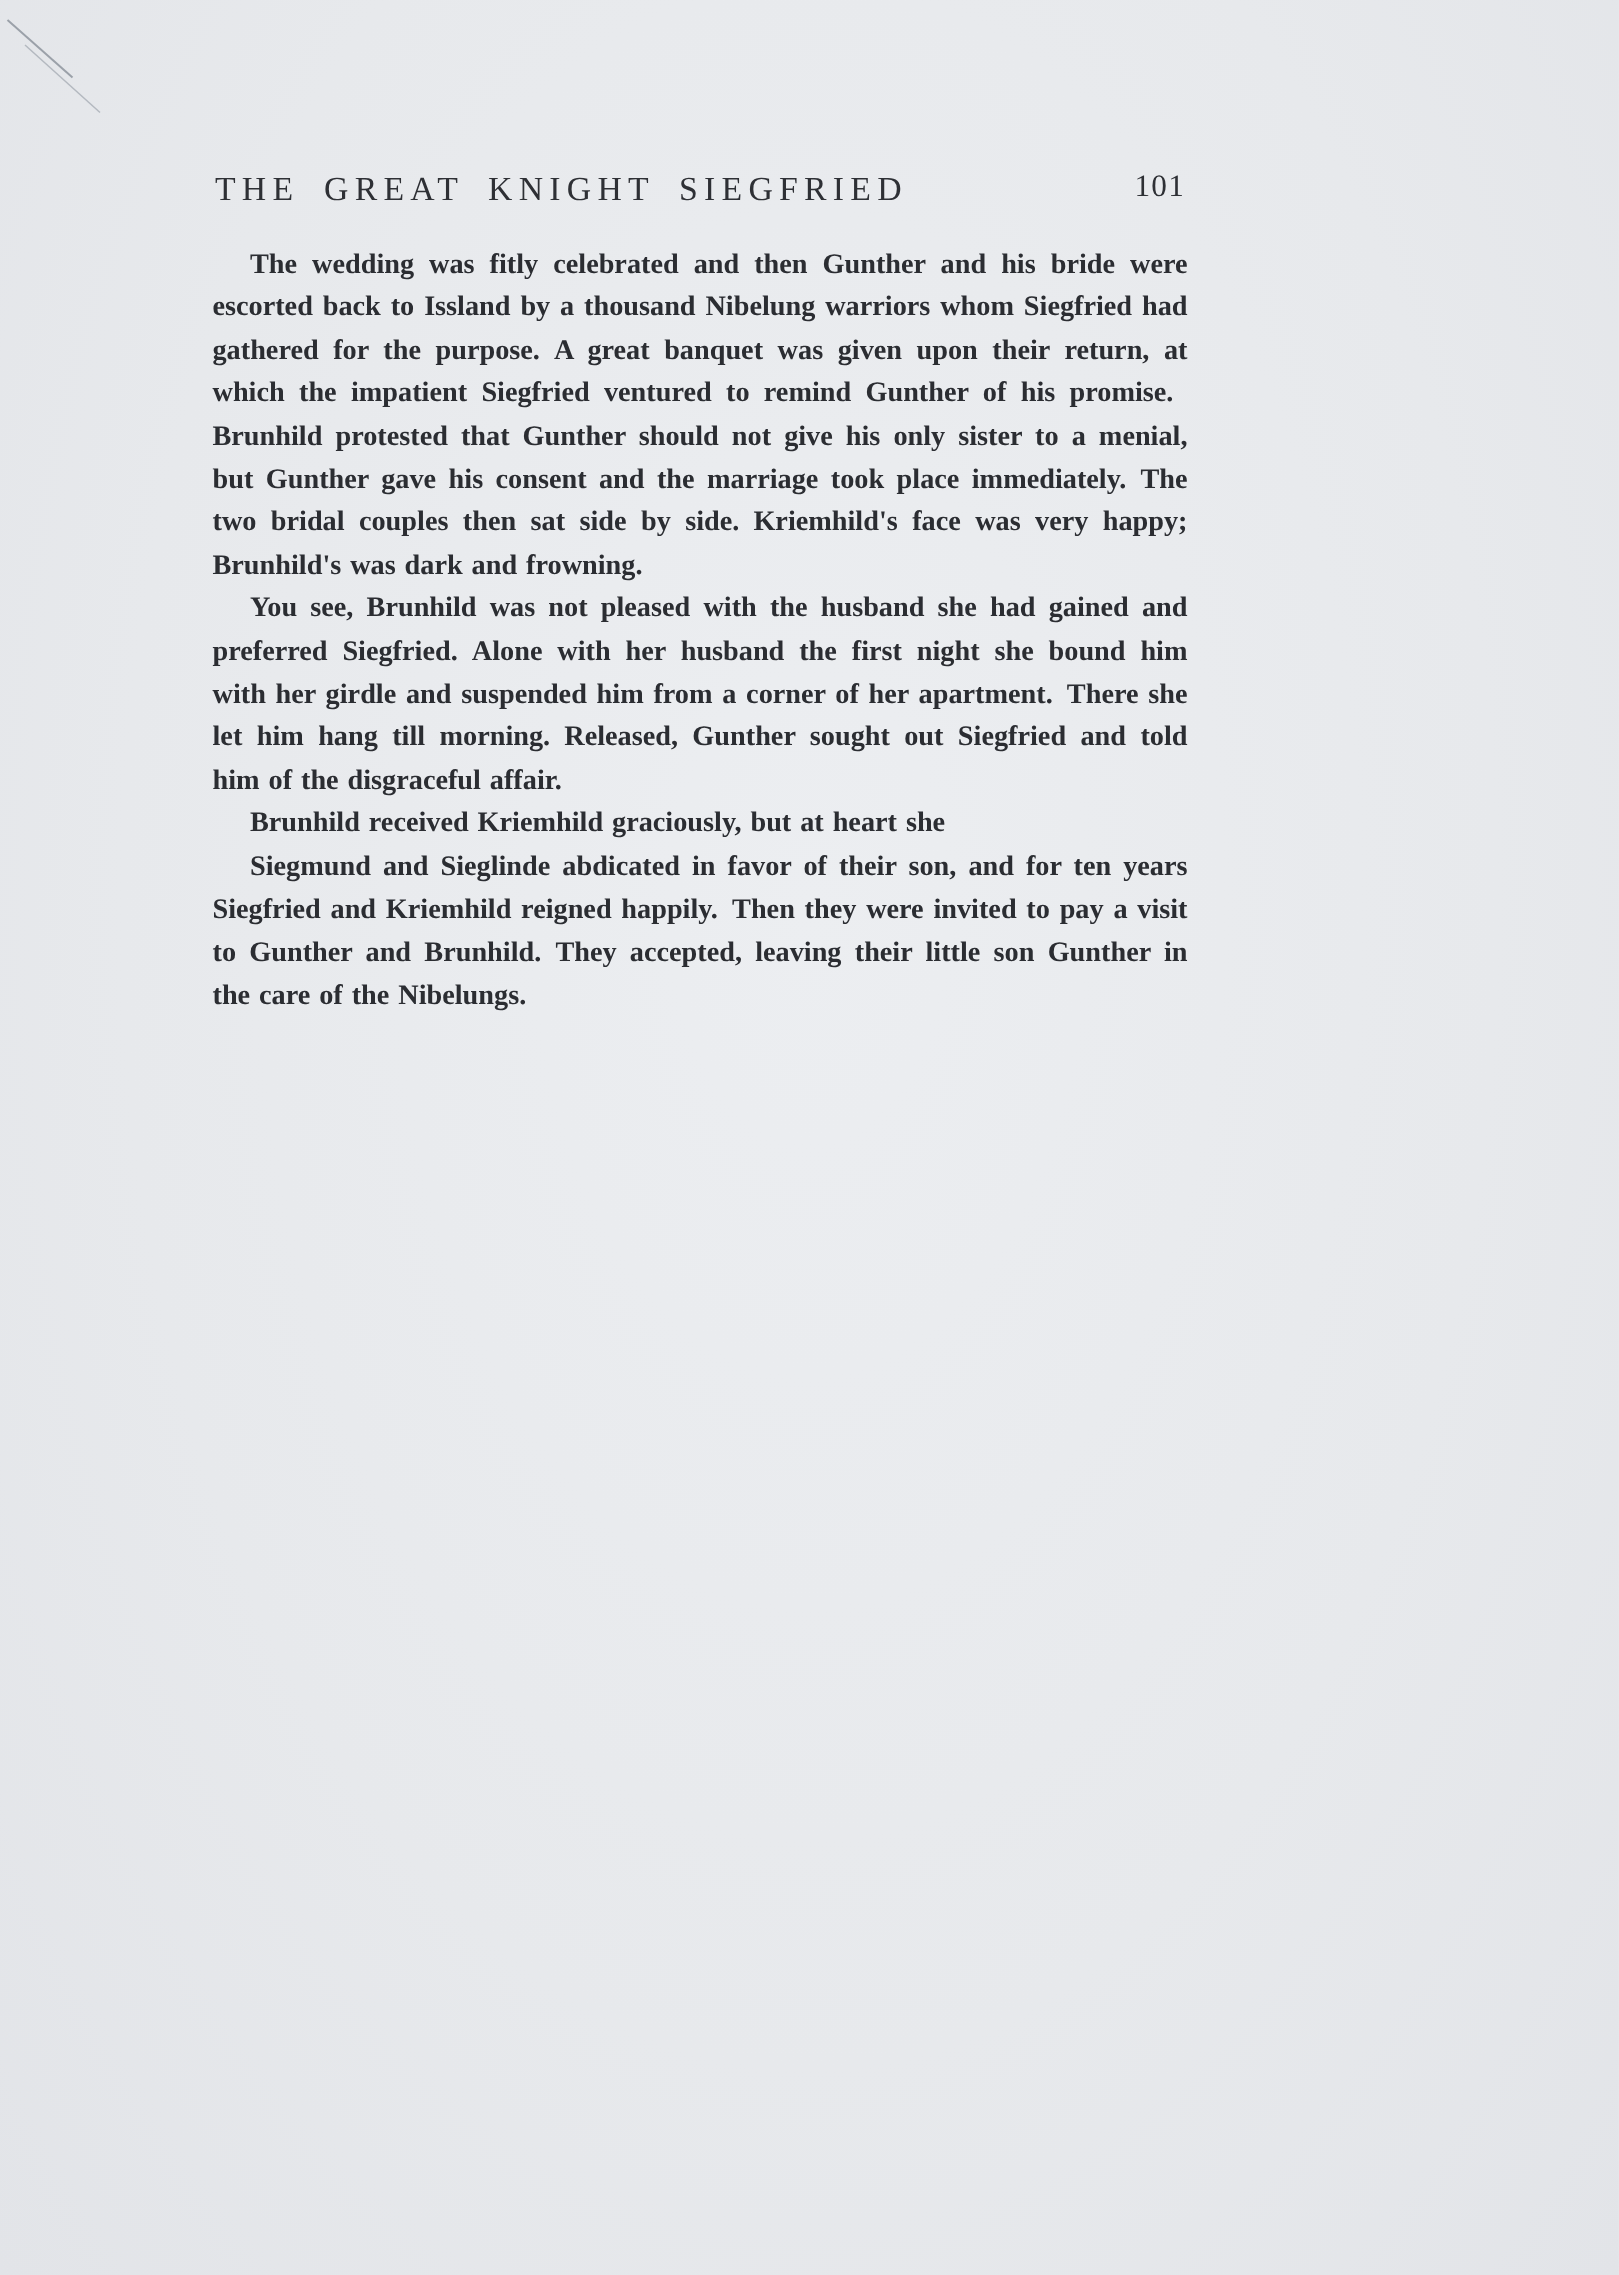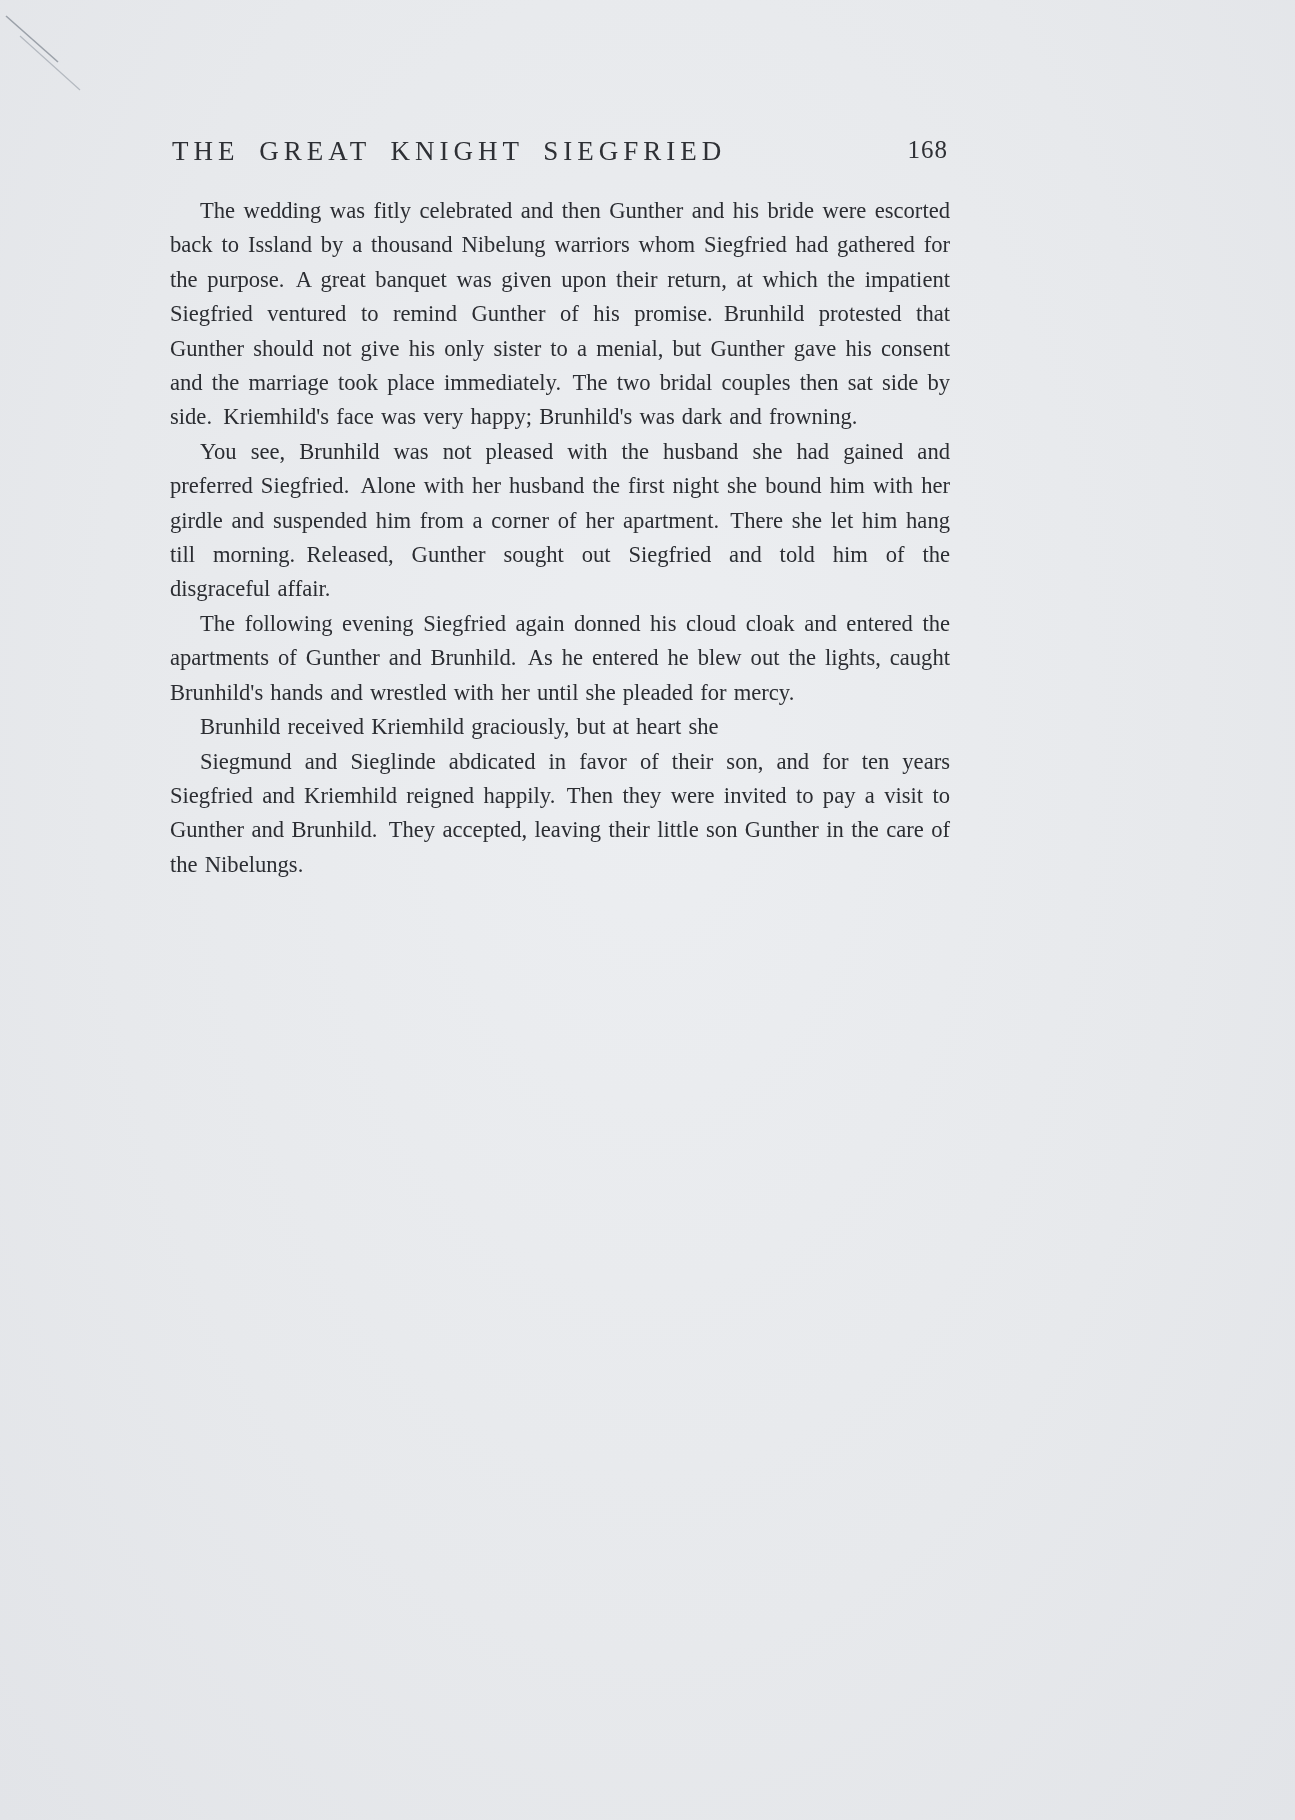--- a/index.html
+++ b/index.html
@@ -49,44 +49,44 @@
     color: #2e3035;
   }
   .text-block {
     position: absolute;
     top: 194px;
     left: 170px;
     width: 780px;
     font-size: 22.6px;
     line-height: 34.4px;
     text-align: justify;
+    font-weight: bold;
   }
   .text-block p {
     margin: 0;
     padding: 0;
     text-indent: 30px;
     word-spacing: 1.5px;
   }
 </style>
 </head>
 <body>
 
 <div class="page">
 
   <svg class="scan-artifact" width="120" height="120" viewBox="0 0 120 120">
     <line x1="6" y1="16" x2="58" y2="62" stroke="#9ba1a9" stroke-width="1.6"></line>
     <line x1="20" y1="36" x2="80" y2="90" stroke="#b4b9c0" stroke-width="1.2"></line>
   </svg>
 
   <div class="header">
     <div class="title">THE GREAT KNIGHT SIEGFRIED</div>
-    <div class="page-number">168</div>
+    <div class="page-number">101</div>
   </div>
 
   <div class="text-block">
     <p>The wedding was fitly celebrated and then Gunther and his bride were escorted back to Issland by a thousand Nibelung warriors whom Siegfried had gathered for the purpose. A great banquet was given upon their return, at which the impatient Siegfried ventured to remind Gunther of his promise. Brunhild protested that Gunther should not give his only sister to a menial, but Gunther gave his consent and the marriage took place immediately. The two bridal couples then sat side by side. Kriemhild's face was very happy; Brunhild's was dark and frowning.</p>
     <p>You see, Brunhild was not pleased with the husband she had gained and preferred Siegfried. Alone with her husband the first night she bound him with her girdle and suspended him from a corner of her apartment. There she let him hang till morning. Released, Gunther sought out Siegfried and told him of the disgraceful affair.</p>
-    <p>The following evening Siegfried again donned his cloud cloak and entered the apartments of Gunther and Brunhild. As he entered he blew out the lights, caught Brunhild's hands and wrestled with her until she pleaded for mercy.</p>
     <p>Brunhild received Kriemhild graciously, but at heart she</p>
     <p>Siegmund and Sieglinde abdicated in favor of their son, and for ten years Siegfried and Kriemhild reigned happily. Then they were invited to pay a visit to Gunther and Brunhild. They accepted, leaving their little son Gunther in the care of the Nibelungs.</p>
   </div>
 
 </div>
 
 </body></html>

